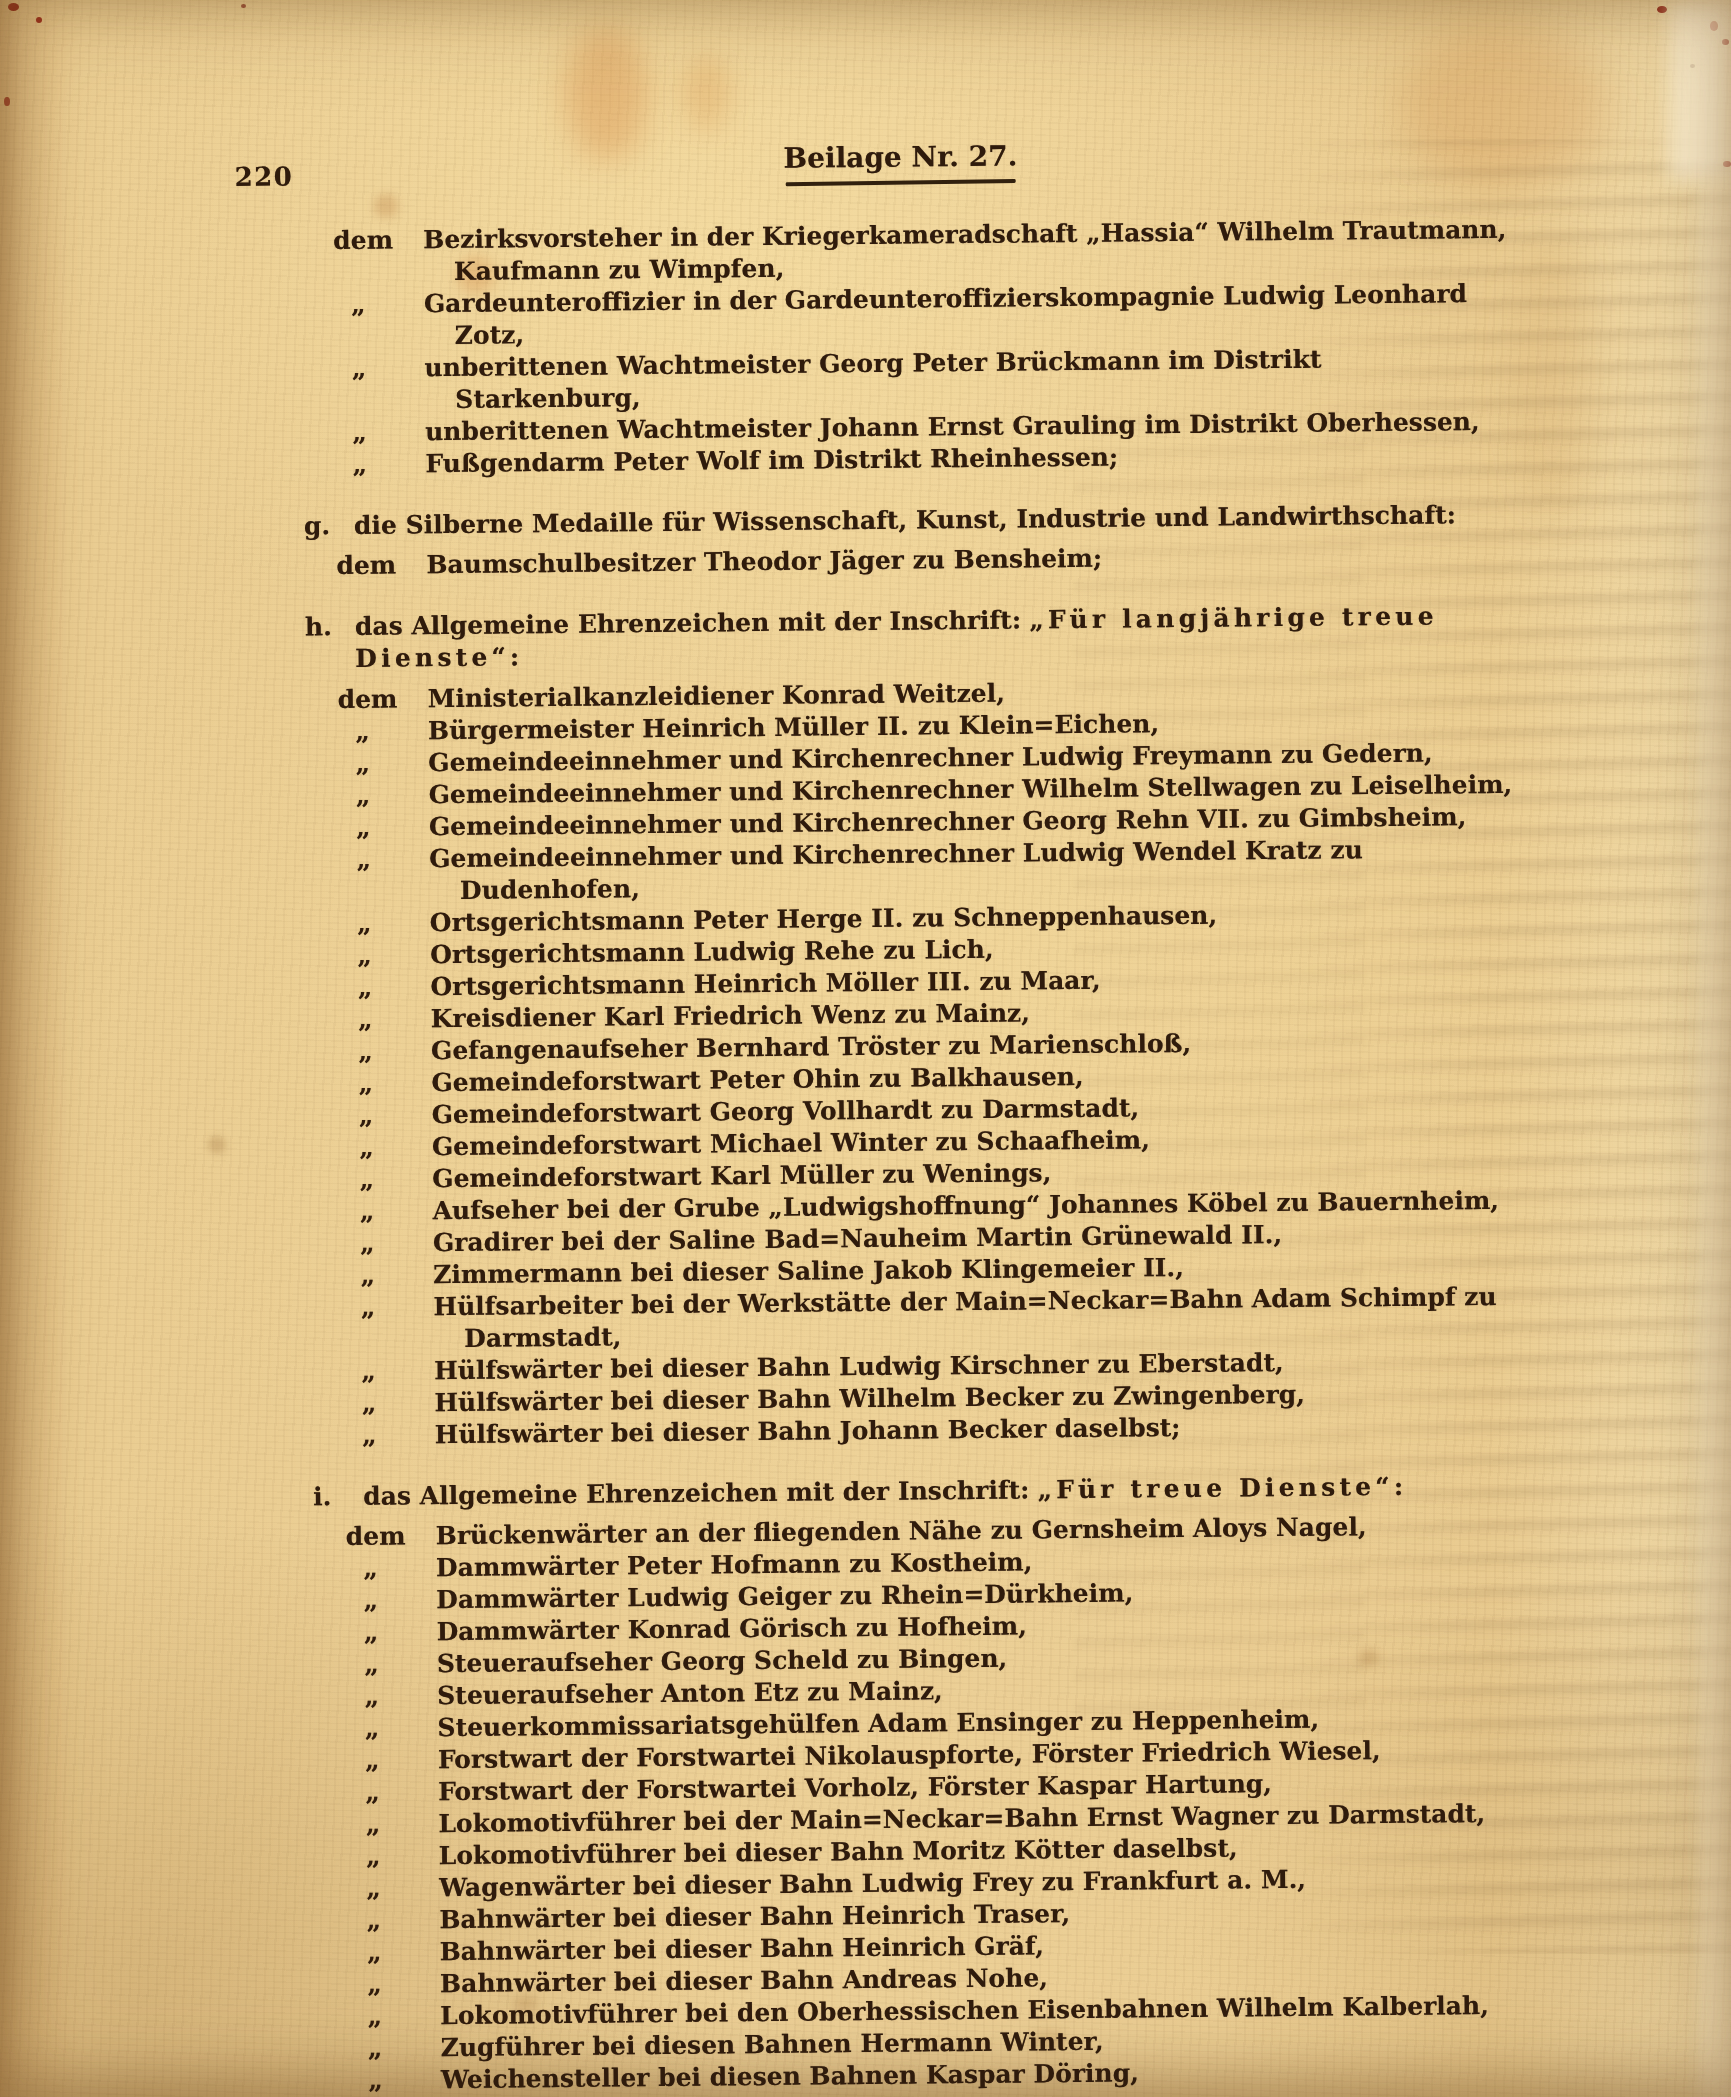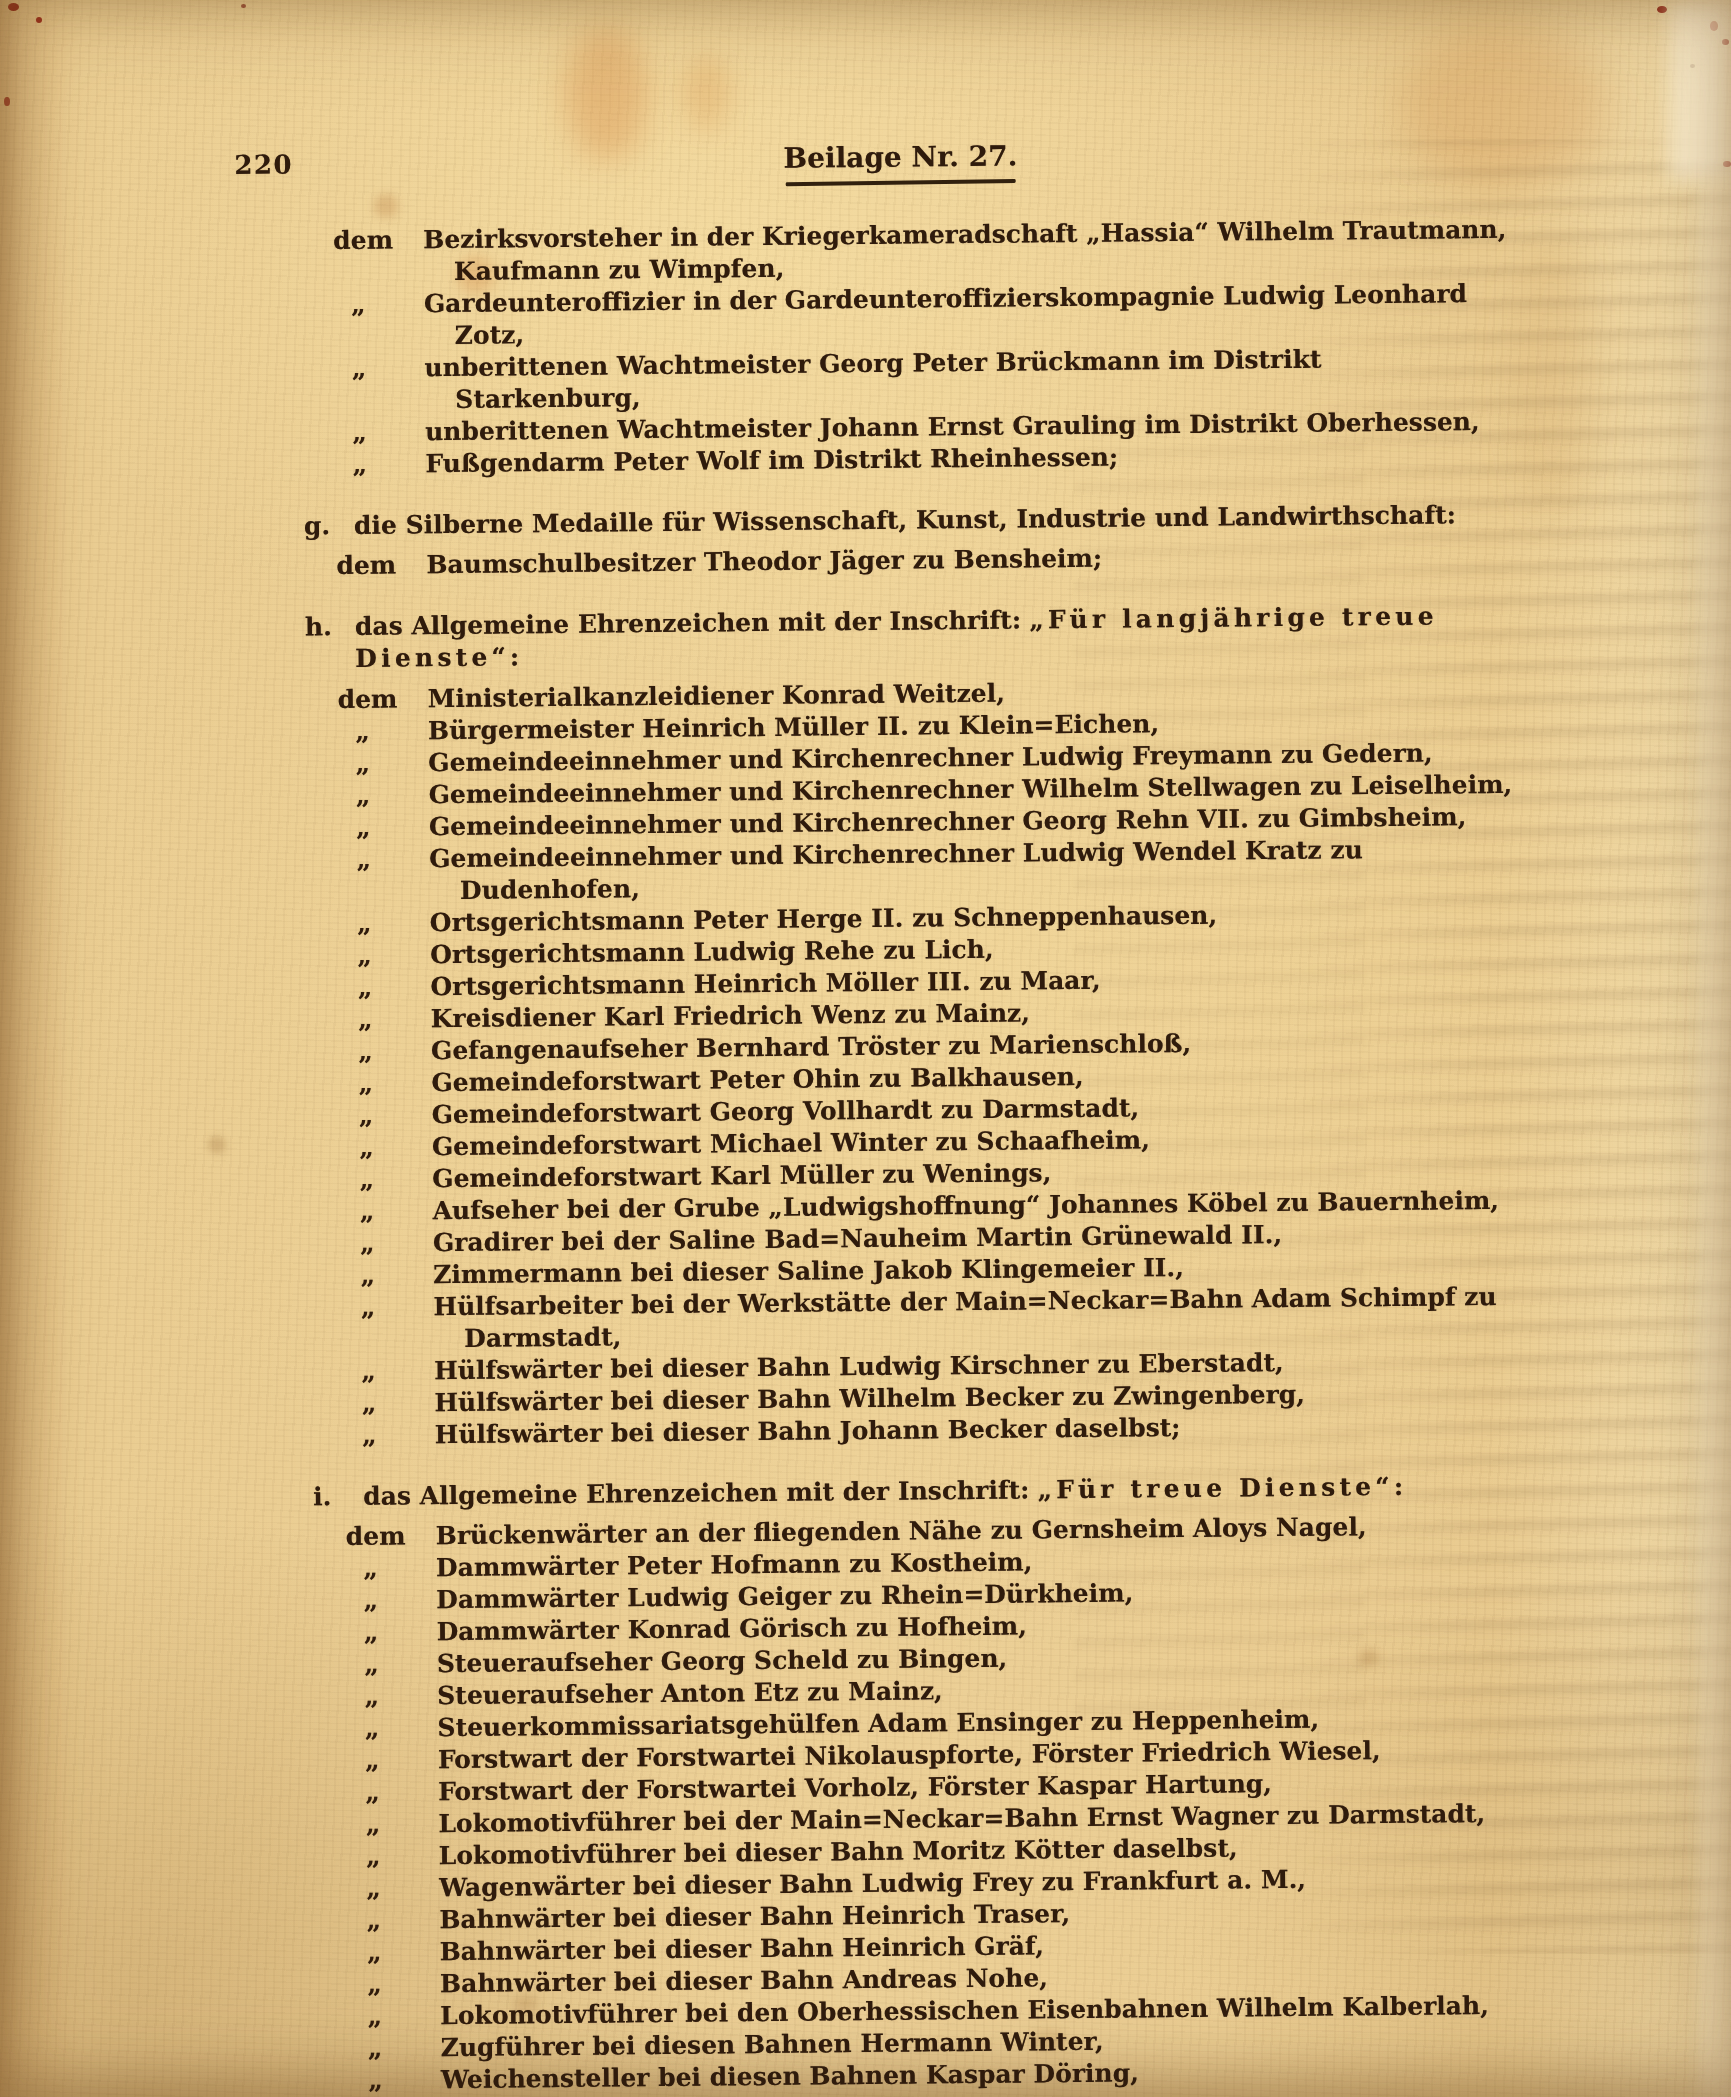--- a/index.html
+++ b/index.html
@@ -35,21 +35,21 @@
   .bleed.fade{
     -webkit-mask-image:linear-gradient(90deg, transparent 0, #000 45%);
     mask-image:linear-gradient(90deg, transparent 0, #000 45%);
   }
   .content{
     position:absolute;inset:0;
     transform:rotate(-0.55deg);
     transform-origin:50% 40%;
     text-shadow:0 0 0.7px rgba(47,27,12,.55);
   }
-  .page-number{position:absolute;left:241px;top:144px;font-size:26px;font-weight:bold;letter-spacing:1.4px;}
+  .page-number{position:absolute;left:241px;top:156px;font-size:26px;font-weight:bold;letter-spacing:1.4px;}
   .header-title{position:absolute;left:720px;top:141px;width:374px;text-align:center;font-size:28px;font-weight:bold;}
   .header-rule{position:absolute;left:792px;top:181px;width:230px;height:3.5px;background:#31200e;border-radius:1.4px;transform:rotate(-.3deg);}
   .textblock{position:absolute;left:339px;top:220px;width:1178px;font-size:25px;line-height:32px;font-weight:bold;}
   .item{display:flex;}
   .item .lead{flex:none;width:90px;white-space:pre;}
   .item .text{flex:1;padding-left:30.5px;text-indent:-30.5px;}
   .section{margin-top:29px;}
   .section-head{display:flex;margin-left:-32px;}
   .section-head .letter{flex:none;width:50px;}
   .section-head .head-text{flex:1;}

